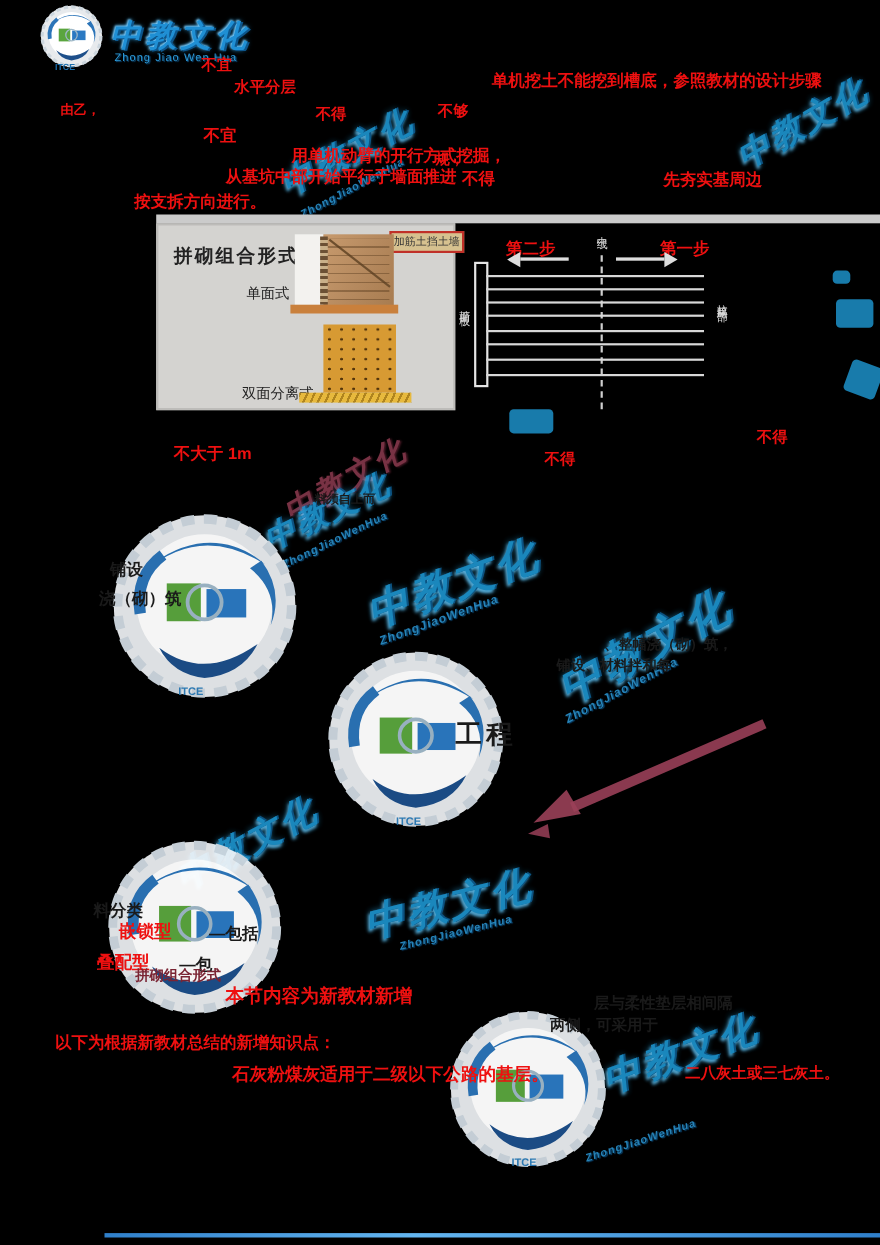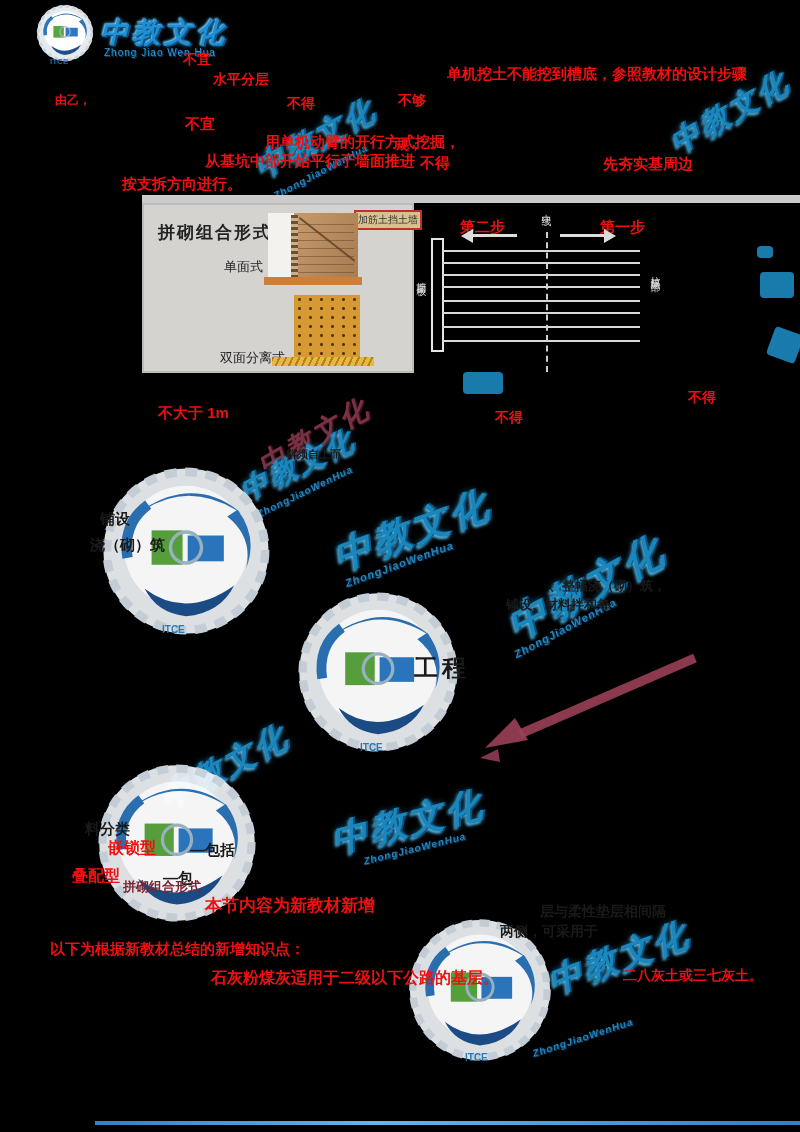--- a/index.html
+++ b/index.html
@@ -87,21 +87,21 @@
   #f12{left:603px;top:156px;font-size:15px;}
   #f13{left:122px;top:176px;font-size:15px;}
   #f14{left:158px;top:405px;font-size:15px;}
   #f15{left:495px;top:410px;font-size:14px;}
   #f16{left:688px;top:390px;font-size:14px;}
   #f17{left:205px;top:897px;font-size:17px;}
   #f18{left:623px;top:968px;font-size:14px;}
   #f19{left:50px;top:941px;font-size:15px;}
   #f20{left:211px;top:970px;font-size:16px;}
   #f21{left:108px;top:840px;font-size:16px;}
-  #f22{left:72px;top:868px;font-size:16px;}
+  #f22{left:88px;top:868px;font-size:16px;}
   #b1{left:100px;top:511px;font-size:15px;}
   #b2{left:90px;top:537px;font-size:15px;}
   #b3{left:549px;top:579px;font-size:13px;}
   #b4{left:506px;top:598px;font-size:13px;}
   #b5{left:414px;top:656px;font-size:24px;letter-spacing:4px;}
   #b6{left:85px;top:821px;font-size:15px;}
   #b7{left:190px;top:842px;font-size:15px;}
   #b8{left:163px;top:870px;font-size:15px;}
   #b9{left:540px;top:904px;font-size:14px;}
   #b10{left:500px;top:924px;font-size:14px;}

